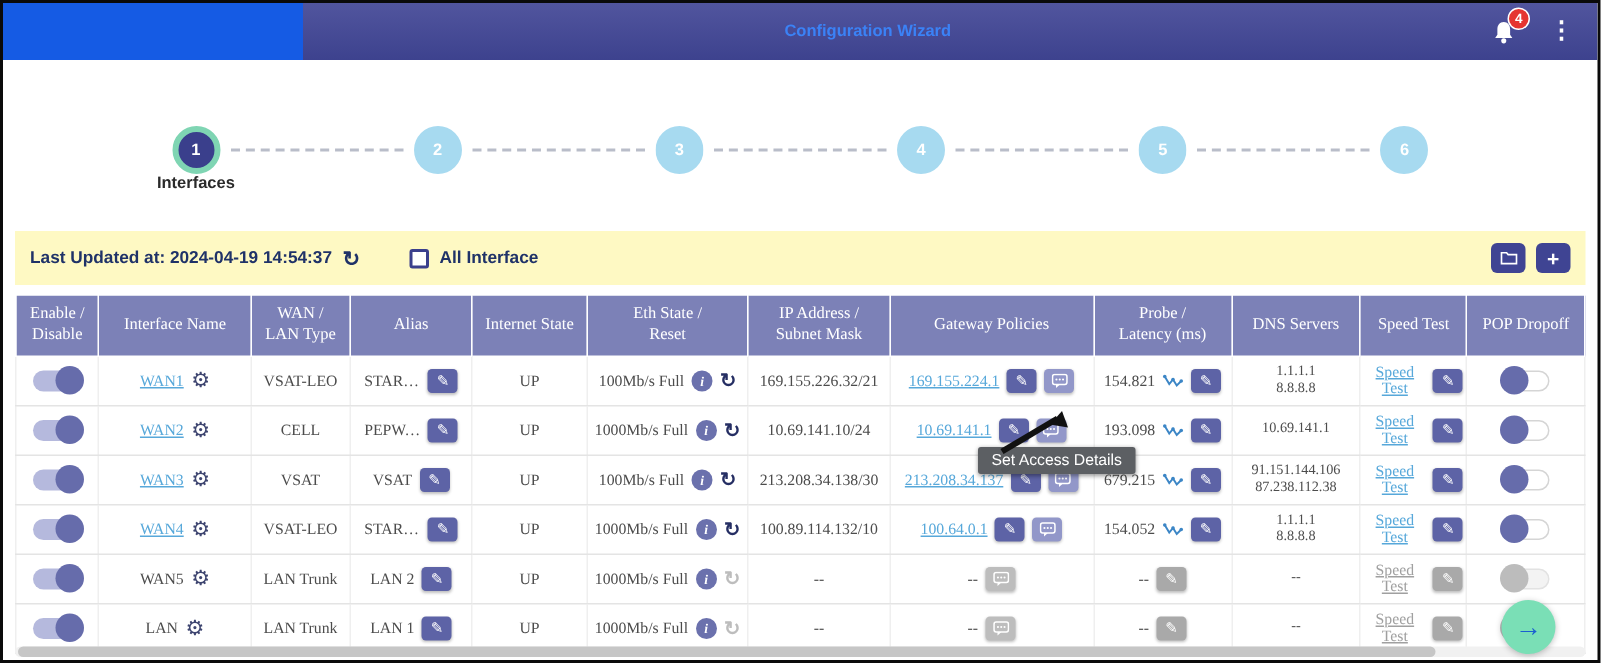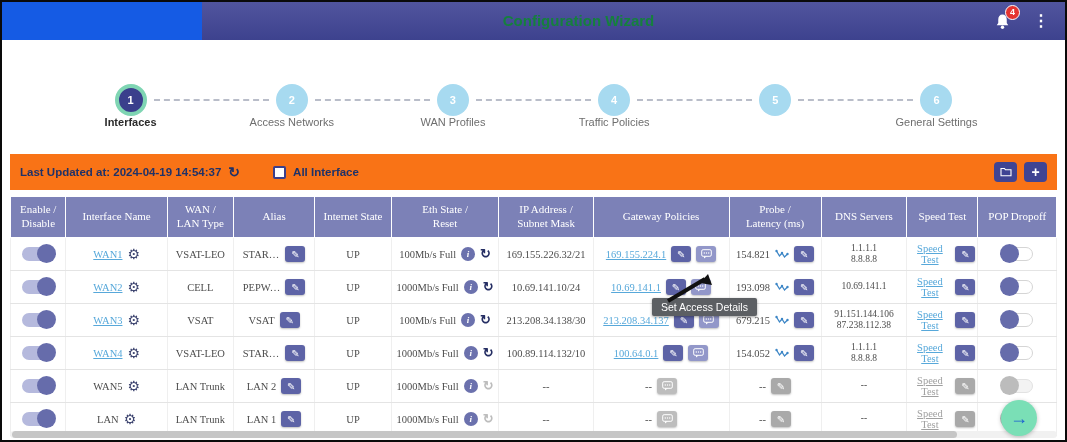--- a/index.html
+++ b/index.html
@@ -3,38 +3,38 @@
 <meta charset="utf-8">
 <style>
   * { margin:0; padding:0; box-sizing:border-box; }
   body { font-family:"Liberation Sans", sans-serif; background:#fff; }
   .page { position:relative; width:1067px; height:442px; border:2px solid #0a0a0a; background:#fff; overflow:hidden; }
 
   
   header { position:relative; display:flex; height:38px; }
   .logo-block { width:200px; background:#155be4; }
   .header-bar { flex:1; background:linear-gradient(180deg,#51559e,#3d428e); }
-  .title { position:absolute; left:90px; right:0; top:0; height:50px; line-height:38px; text-align:center; color:#15803d; font-weight:bold; font-size:15px; z-index:1; }
+  .title { position:absolute; left:90px; right:0; top:0; height:50px; line-height:38px; text-align:center; color:#3b82f6; font-weight:bold; font-size:11px; z-index:1; }
   .header-icons { position:absolute; right:16px; top:0; height:38px; display:flex; align-items:center; gap:22px; z-index:2; }
   .bell-wrap { position:relative; cursor:pointer; display:flex; }
   .badge { position:absolute; top:-8px; right:-9px; background:#e53430; color:#fff; border-radius:50%; min-width:15px; height:15px; font-size:9px; font-weight:bold; display:flex; align-items:center; justify-content:center; border:1px solid #fff; }
   .kebab { color:#fff; font-size:16px; font-weight:bold; cursor:pointer; line-height:1; }
 
   
   .stepper { display:flex; padding:44px 48px 0; height:114px; }
   .step { flex:1; position:relative; text-align:center; cursor:pointer; }
   .step-circle { width:24px; height:24px; border-radius:50%; background:#a7daf0; color:#fff; font-size:11px; font-weight:bold; display:flex; align-items:center; justify-content:center; margin:0 auto; border:4px solid transparent; box-sizing:content-box; position:relative; z-index:2; }
   .step.active .step-circle { background:#3a3f8c; border-color:#7fd5b3; }
   .step::after { content:""; position:absolute; top:15px; left:calc(50% + 23px); width:calc(100% - 46px); border-top:2px dashed #b9bdc9; z-index:1; }
   .step:last-child::after { display:none; }
   .step-label { margin-top:0; font-size:11px; color:#6e6e6e; }
   .step.active .step-label { color:#2a2a2a; font-weight:bold; }
 
   
-  .toolbar { margin:0 8px; height:36px; background:#f97316; display:flex; align-items:center; padding:0 10px; gap:7px; color:#1f3268; font-size:11.5px; font-weight:bold; }
+  .toolbar { margin:0 8px; height:36px; background:#fef9c3; display:flex; align-items:center; padding:0 10px; gap:7px; color:#1f3268; font-size:11.5px; font-weight:bold; }
   .refresh { font-size:14px; cursor:pointer; font-weight:bold; }
   .cbx { width:13px; height:13px; border:2px solid #3a3f8c; border-radius:2px; background:#fff; margin-left:26px; cursor:pointer; }
   .toolbar-right { margin-left:auto; display:flex; gap:7px; }
   .tbtn { width:23px; height:20px; border-radius:4px; background:#3f4493; color:#fff; display:flex; align-items:center; justify-content:center; border:none; font-size:14px; font-weight:bold; cursor:pointer; }
 
   
   table { width:calc(100% - 16px); margin:6px 8px 0; border-collapse:collapse; table-layout:fixed;font-family:Liberation Serif, serif; }
   th { background:#7c81b7; color:#fff; font-weight:400; font-size:11px; height:41px; border:1px solid #fff; white-space:pre-line; line-height:1.25; }
   td { height:33px; text-align:center; font-size:10.5px; color:#4c4c4c; border-bottom:1px solid #e4e4e4; border-right:1px solid #efefef; padding:0 2px; }
   td:first-child { border-left:1px solid #efefef; }
@@ -91,36 +91,32 @@
     </div>
   </header>
 
   <div class="stepper">
       <div class="step active">
         <div class="step-circle">1</div>
         <div class="step-label">Interfaces</div>
       </div>
       <div class="step">
         <div class="step-circle">2</div>
-        <div class="step-label">Access Networks</div>
       </div>
       <div class="step">
         <div class="step-circle">3</div>
-        <div class="step-label">WAN Profiles</div>
       </div>
       <div class="step">
         <div class="step-circle">4</div>
-        <div class="step-label">Traffic Policies</div>
       </div>
       <div class="step">
         <div class="step-circle">5</div>
       </div>
       <div class="step">
         <div class="step-circle">6</div>
-        <div class="step-label">General Settings</div>
       </div>
     </div>
 
   <div class="toolbar">
     <span>Last Updated at: 2024-04-19 14:54:37</span>
     <span class="refresh">↻</span>
     <span class="cbx"></span>
     <span>All Interface</span>
     <div class="toolbar-right">
       <button class="tbtn">

